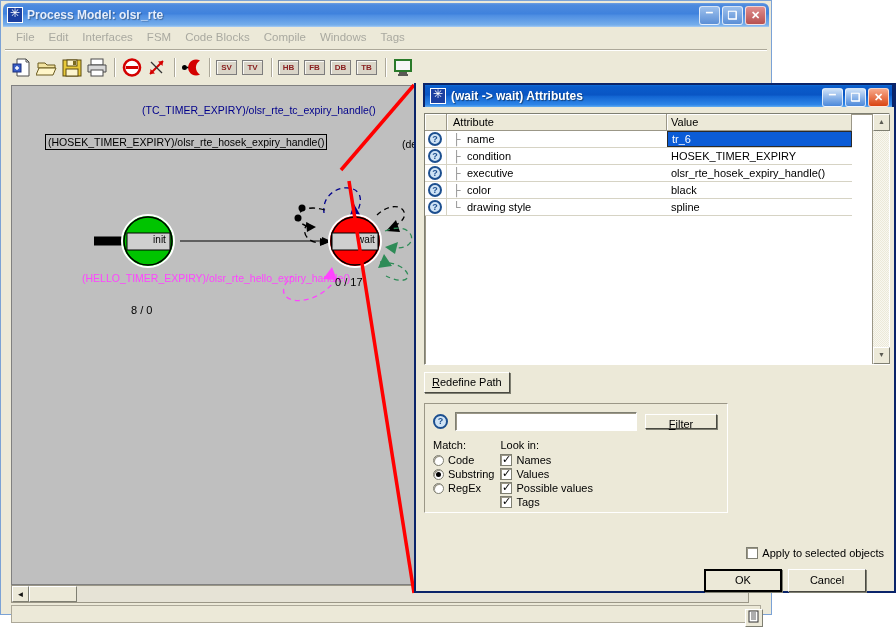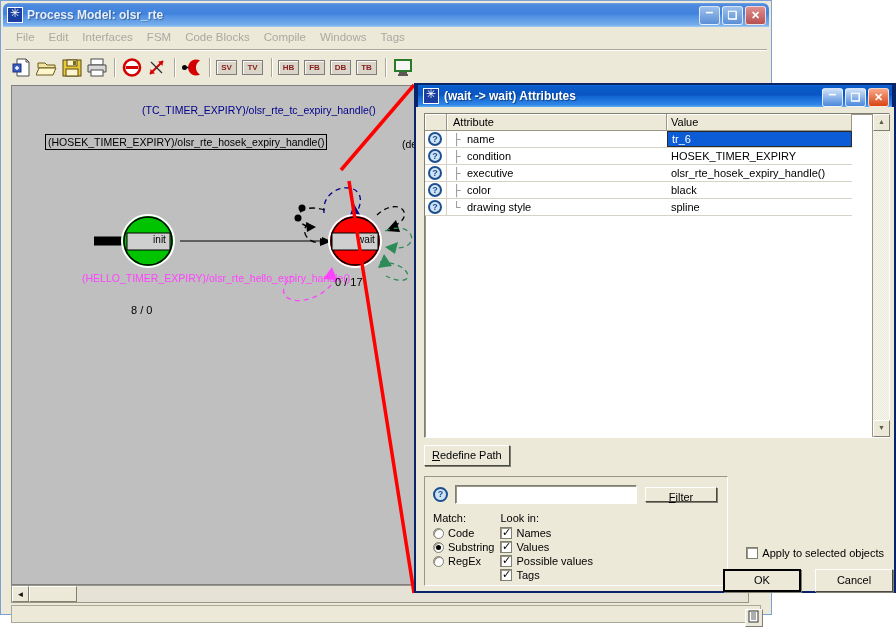--- a/index.html
+++ b/index.html
@@ -227,20 +227,21 @@
 
   
   #attr-dialog {
     position: absolute;
     left: 414px; top: 83px;
     width: 482px; height: 510px;
     background: #ece9d8;
     border: 2px solid #0a246a;
     border-top: none;
     box-sizing: border-box;
+    padding-left: 7px;
   }
   #attr-titlebar {
     height: 24px;
     background: linear-gradient(to bottom,#0f6dd6 0%, #0a5ccb 8%, #0955c4 45%, #1265d2 52%, #2f86e8 90%, #64aef2 100%);
     display: flex;
     align-items: center;
     box-sizing: border-box;
     position: relative;
     border-top: 2px solid #0a246a;
     border-left: 2px solid #0a246a;
@@ -276,21 +277,21 @@
   #attr-body {
     position: absolute;
     left: 0; top: 24px; right: 0; bottom: 0;
     padding: 6px 8px 8px 8px;
     box-sizing: border-box;
   }
 
   #attr-table-wrap {
     position: relative;
     width: 466px;
-    height: 325px;
+    height: 252px;
     background: #ffffff;
     border: 1px solid #7f7f72;
     border-right-color: #ffffff;
     border-bottom-color: #ffffff;
     box-shadow: inset 1px 1px 0 #9b9787;
     box-sizing: border-box;
     display: flex;
     gap: 20px;
   }
   #attr-table {
@@ -508,24 +509,24 @@
     position: absolute;
     right: 10px;
     top: 440px;
     display: flex;
     align-items: center;
     font-size: 11px;
     color: #000;
   }
   #dlg-buttons {
     position: absolute;
-    right: 1px;
+    right: 28px;
     top: 462px;
     display: flex;
-    gap: 14px;
+    gap: 6px;
   }
   .dlg-btn {
     width: 78px; height: 23px;
     background: #ece9d8;
     border: 1px solid #ffffff;
     border-right-color: #4a4a42;
     border-bottom-color: #4a4a42;
     box-shadow: 1px 1px 0 #7f7f72;
     font-size: 11px;
     text-align: center;

